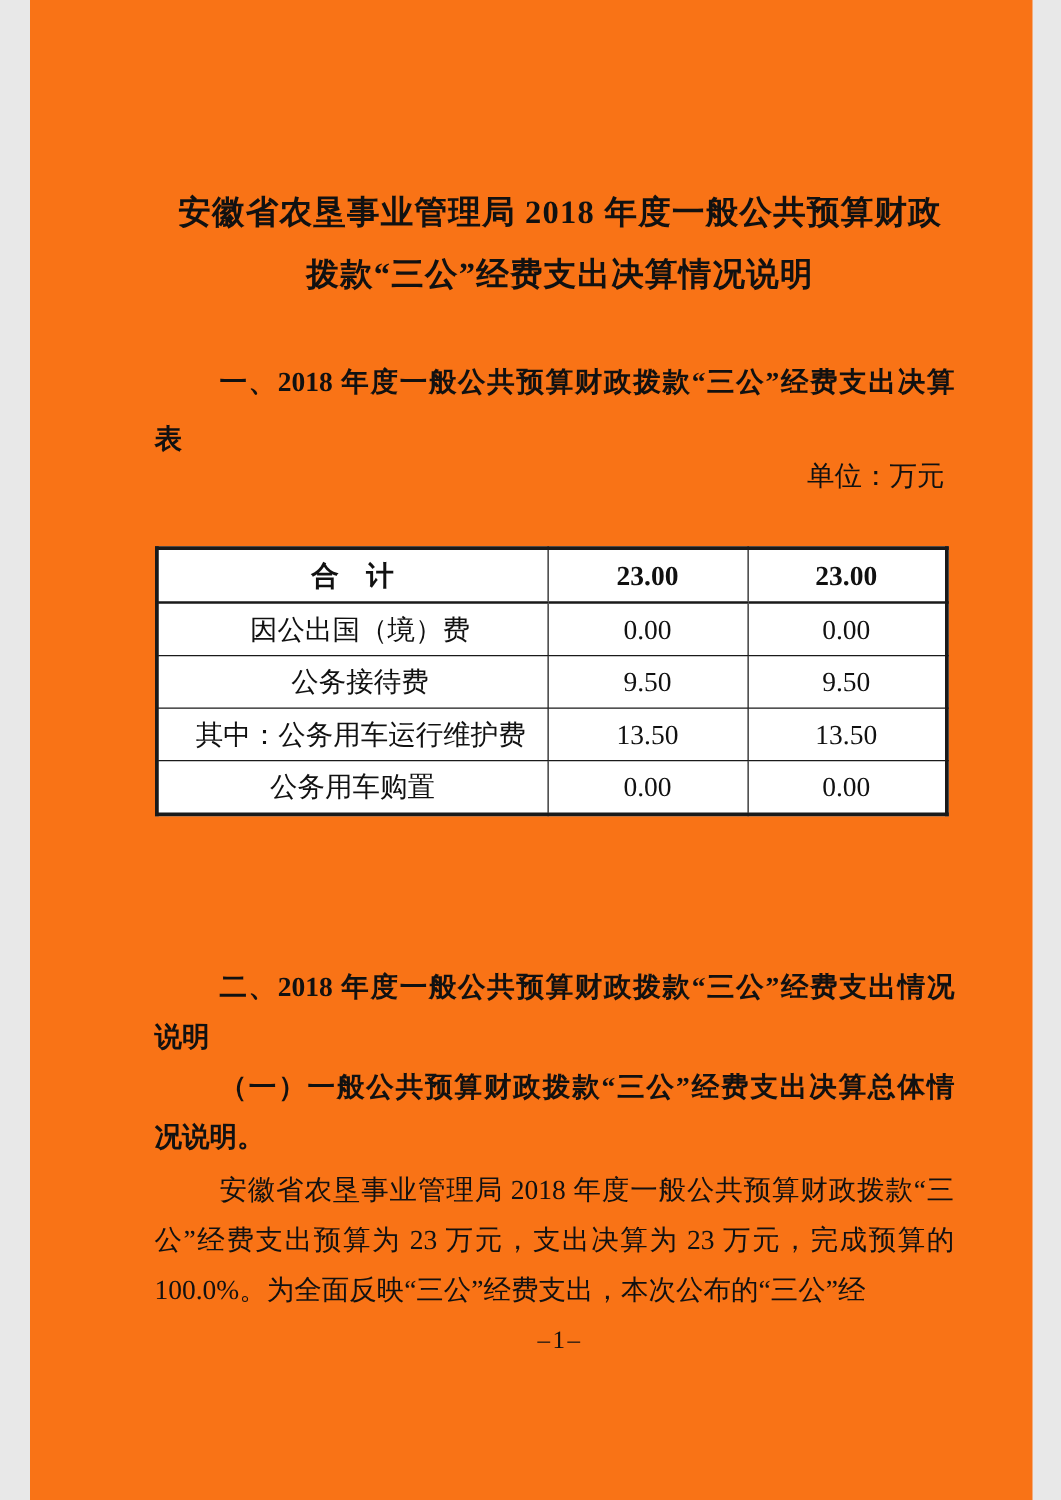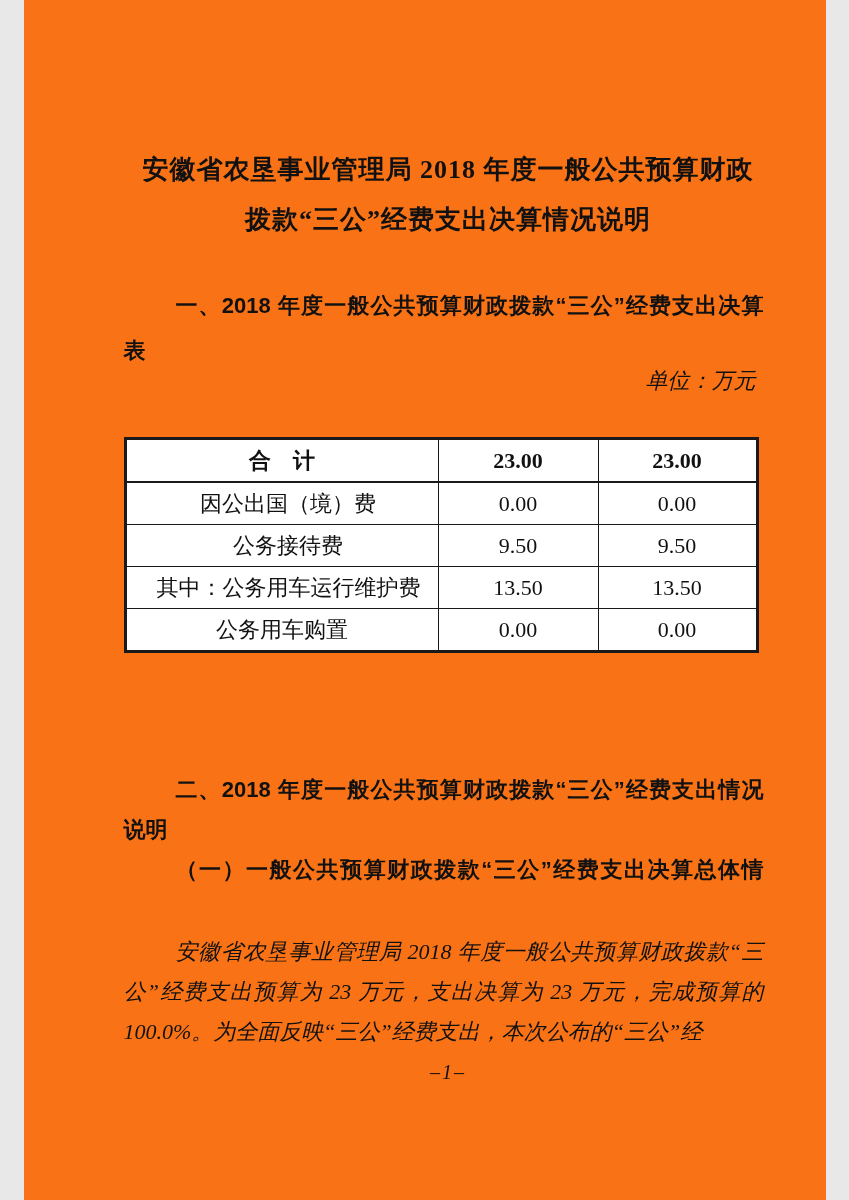--- a/index.html
+++ b/index.html
@@ -30,27 +30,26 @@
   }
 
   
   .block {
     left: 100px;
     width: 640px;
     font-size: 22px;
     line-height: 40px;
   }
   .heading {
-    font-family: Liberation Sans, sans-serif;
+    font-family: Liberation Serif, serif;
     font-weight: bold;
   }
   .body-text {
     font-family: "Liberation Serif", "DejaVu Serif", serif;
     font-weight: normal;
-    font-style: italic;
   }
   .line { white-space: nowrap; }
   .fill {
     white-space: normal;
     text-align: justify;
     text-align-last: justify;
   }
   .indent { padding-left: 52px; }
 
   .sec1 { top: 283px; line-height: 45px; }
@@ -154,20 +153,21 @@
     </table>
   </div>
 
   <div class="abs block heading sec2">
     <div class="fill indent">二、2018 年度一般公共预算财政拨款“三公”经费支出情况</div>
     <div>说明</div>
   </div>
 
   <div class="abs block heading sub1">
     <div class="fill indent">（一）一般公共预算财政拨款“三公”经费支出决算总体情</div>
+    <div>况说明。</div>
   </div>
 
   <div class="abs block body-text para">
     <div class="fill indent">安徽省农垦事业管理局 2018 年度一般公共预算财政拨款“三</div>
     <div class="fill">公”经费支出预算为 23 万元，支出决算为 23 万元，完成预算的</div>
     <div>100.0%。为全面反映“三公”经费支出，本次公布的“三公”经</div>
   </div>
 
   <div class="abs body-text page-num">–1–</div>
 

